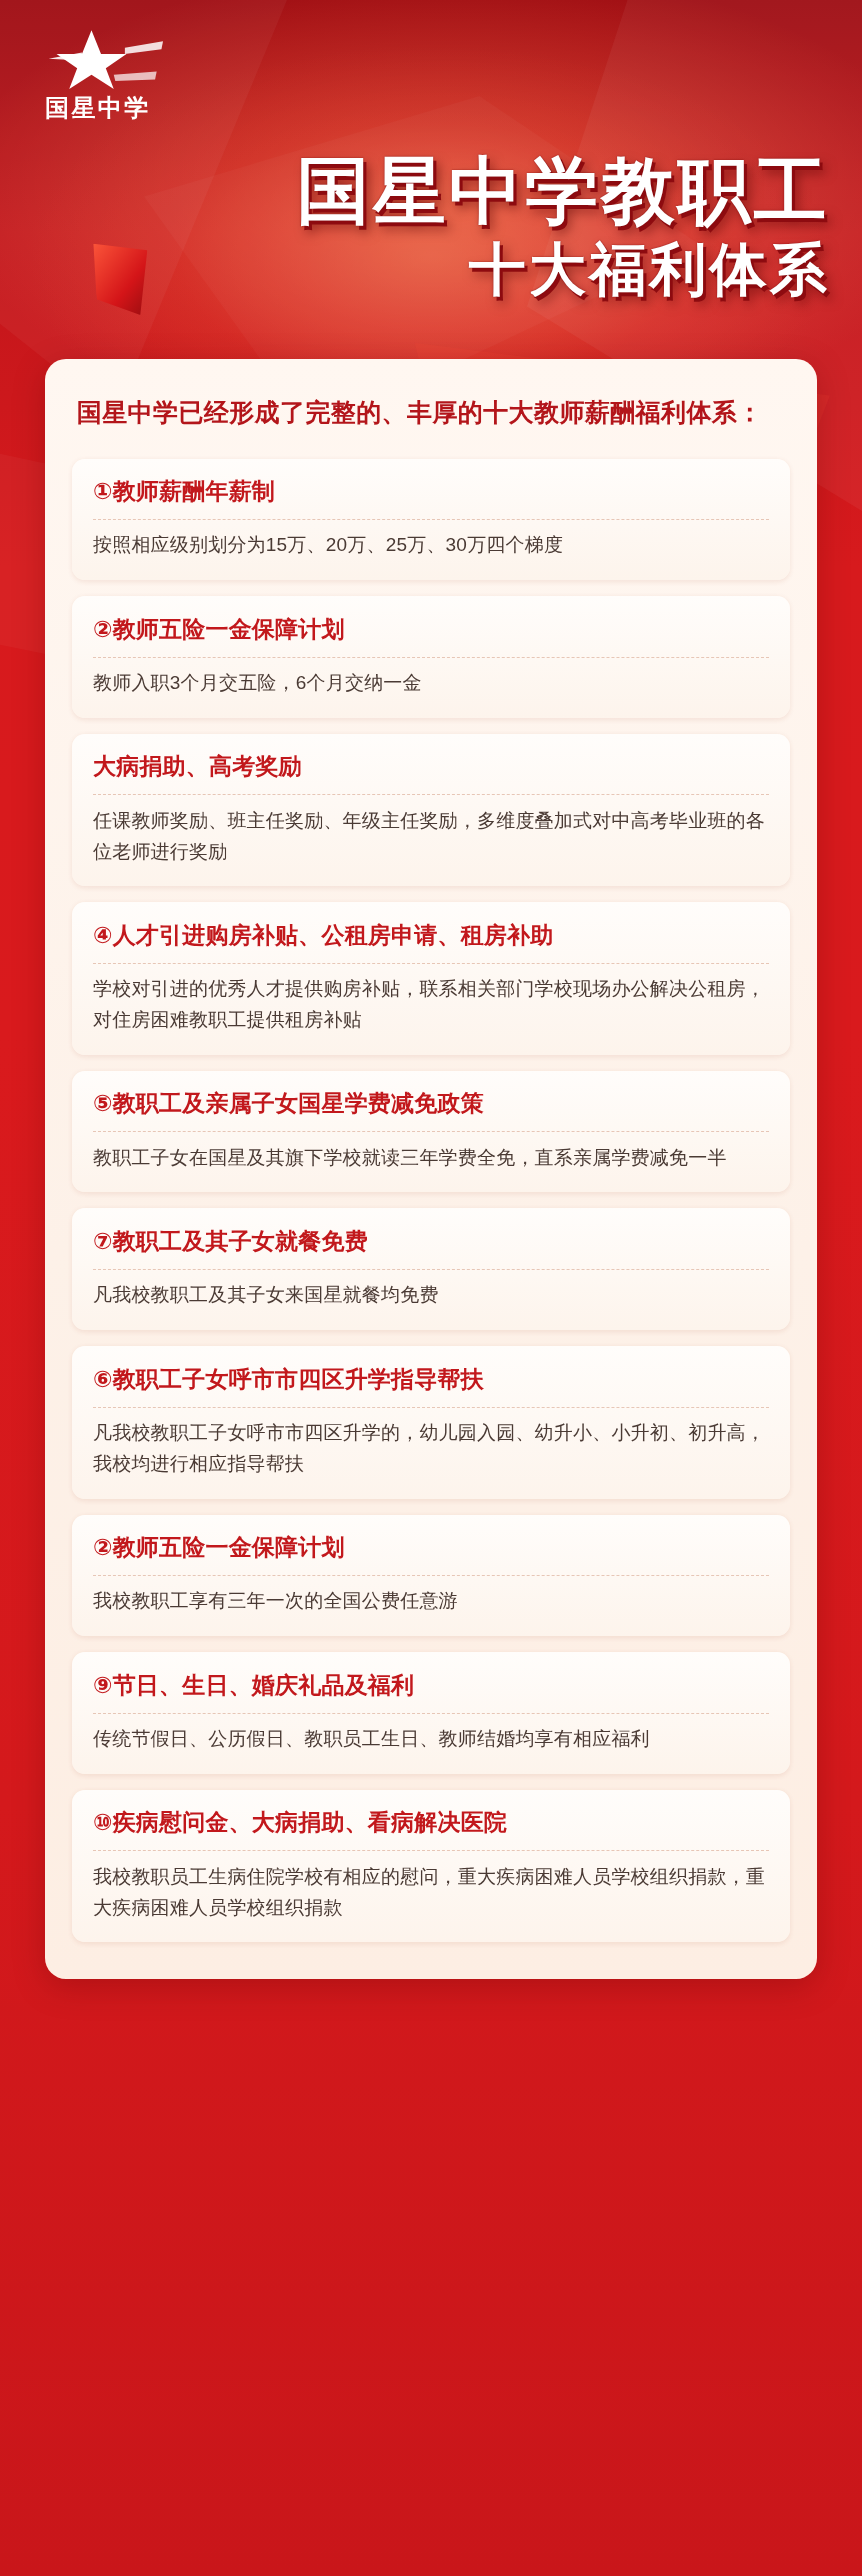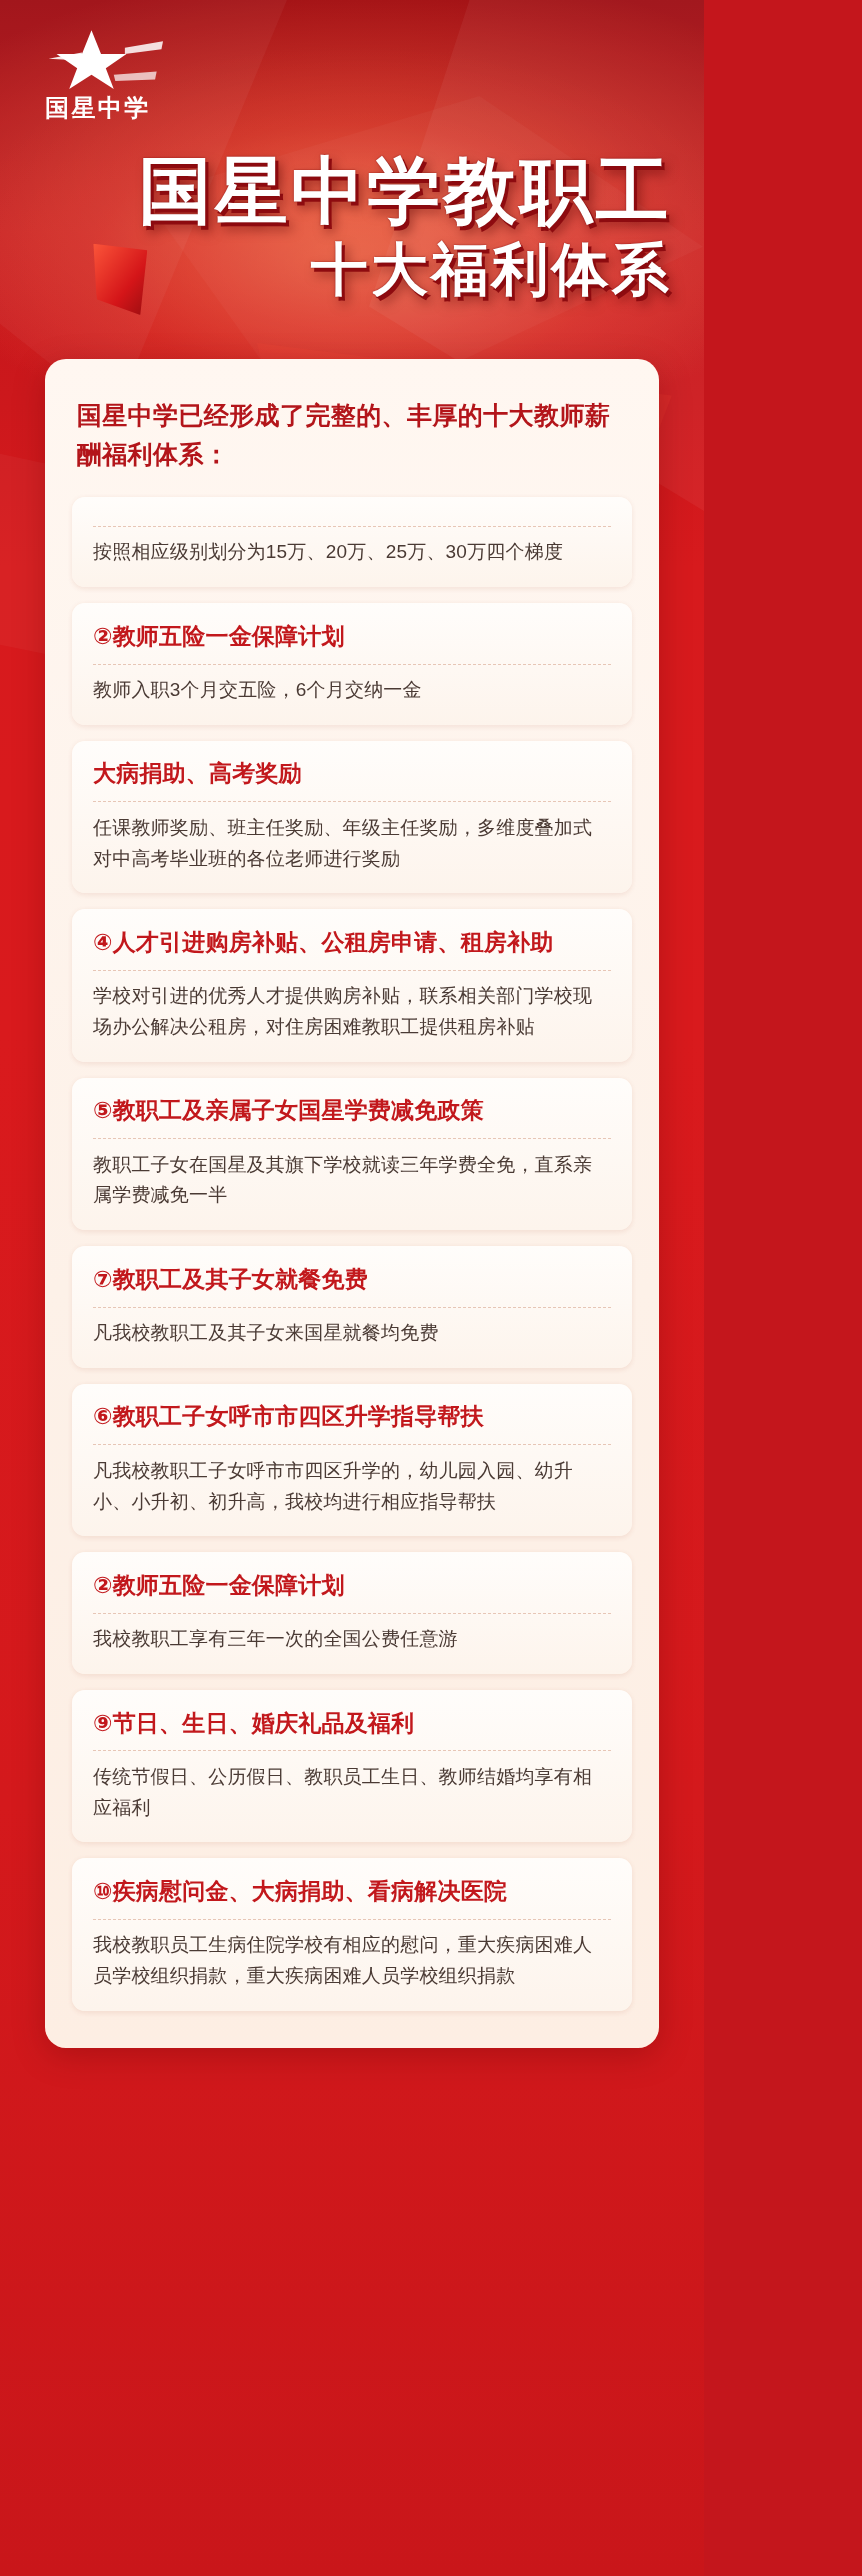--- a/index.html
+++ b/index.html
@@ -5,21 +5,21 @@
   * { box-sizing: border-box; }
   html, body { margin: 0; padding: 0; }
   body {
     width: 862px;
     background: #c4161c;
     font-family: "Liberation Sans", "DejaVu Sans", sans-serif;
     -webkit-font-smoothing: antialiased;
   }
   .poster {
     position: relative;
-    width: 704px;
+    width: 862px;
     min-height: 2576px;
     background:
       radial-gradient(ellipse 718px 335px at 52% 200px, rgba(255,120,80,0.55) 0%, rgba(214,30,30,0.0) 70%),
       linear-gradient(180deg, #9e0c12 0%, #c2161b 9%, #d71a1d 22%, #d91a1d 40%, #d4191c 70%, #c9161a 100%);
     overflow: hidden;
   }
   
   .facet {
     position: absolute;
     background: rgba(255,255,255,0.05);
@@ -108,21 +108,21 @@
     padding: 34px 27px 37px 27px;
     box-shadow: 0 8px 32px rgba(90,0,0,0.28);
   }
   .card-heading {
     font-size: 25px;
     font-weight: bold;
     color: #b3151a;
     line-height: 1.55;
     letter-spacing: 0.4px;
     margin: 3.2px 4.8px 24px 4.8px;
-    font-family: Liberation Sans, sans-serif;
+    font-family: Liberation Mono, monospace;
   }
   .item {
     background: linear-gradient(180deg, #fffdfb 0%, #fdf4ec 100%);
     border-radius: 12.8px;
     padding: 17.6px 21px 19px 21px;
     margin-bottom: 16px;
     box-shadow: 0 1.6px 4.8px rgba(160,60,30,0.10);
   }
   .item-title {
     font-size: 23px;
@@ -169,20 +169,21 @@
   <div class="title-block">
     <div class="ribbon"></div>
     <div class="title-line title-1">国星中学教职工</div>
     <div class="title-line title-2">十大福利体系</div>
   </div>
 
   <div class="card">
     <div class="card-heading">国星中学已经形成了完整的、丰厚的十大教师薪酬福利体系：</div>
 
     <div class="item">
+      <div class="item-title">①教师薪酬年薪制</div>
       <div class="sep"></div>
       <div class="item-desc">按照相应级别划分为15万、20万、25万、30万四个梯度</div>
     </div>
 
     <div class="item">
       <div class="item-title">②教师五险一金保障计划</div>
       <div class="sep"></div>
       <div class="item-desc">教师入职3个月交五险，6个月交纳一金</div>
     </div>
 

